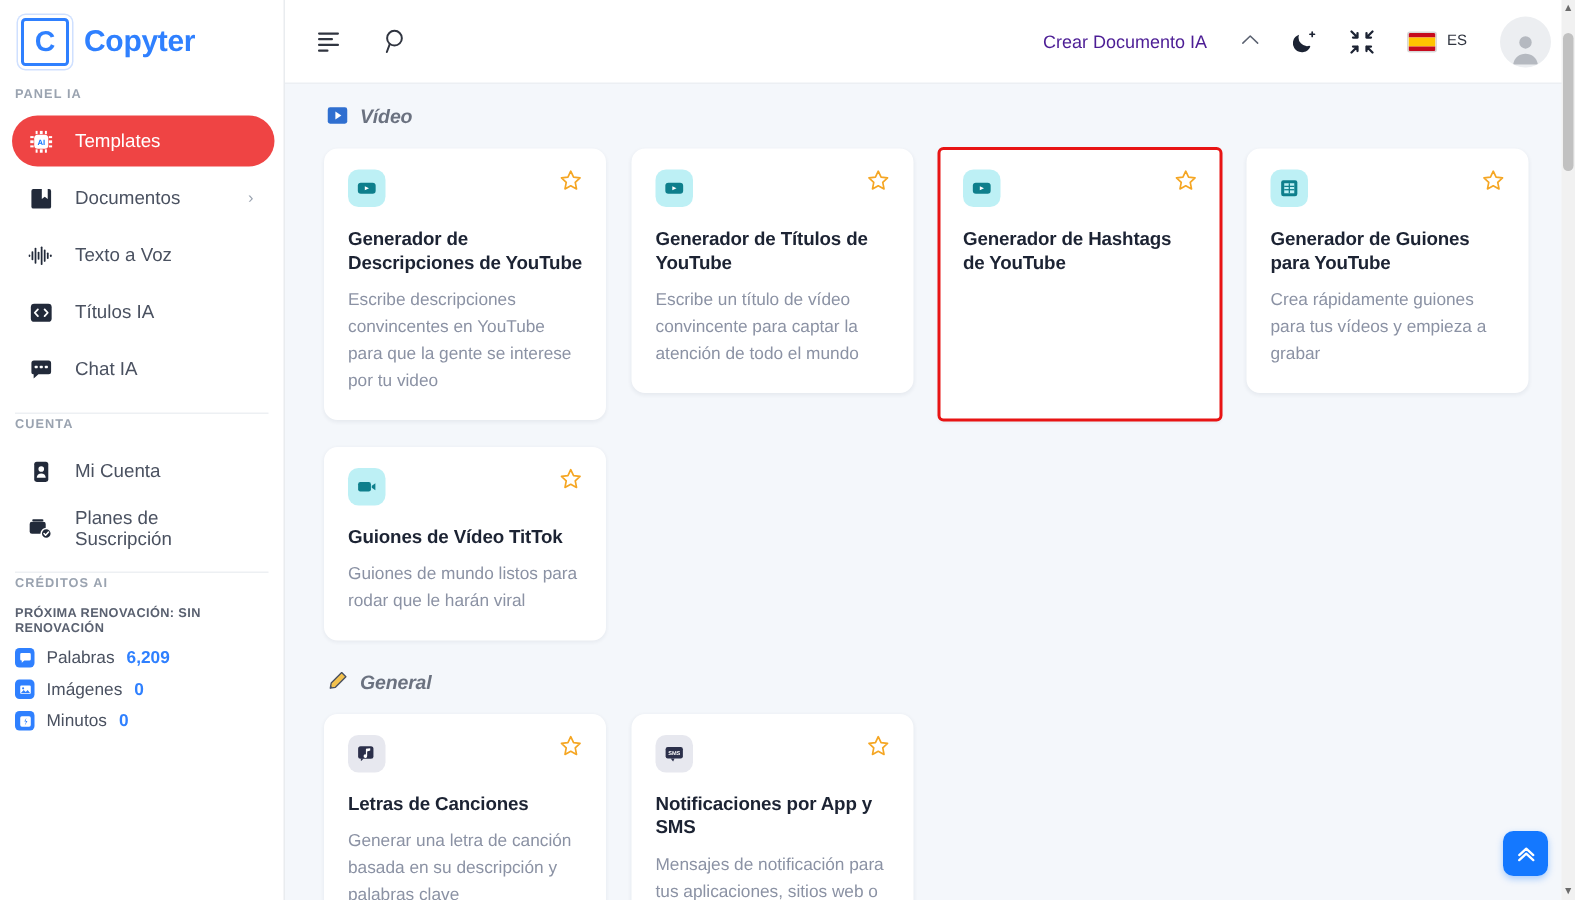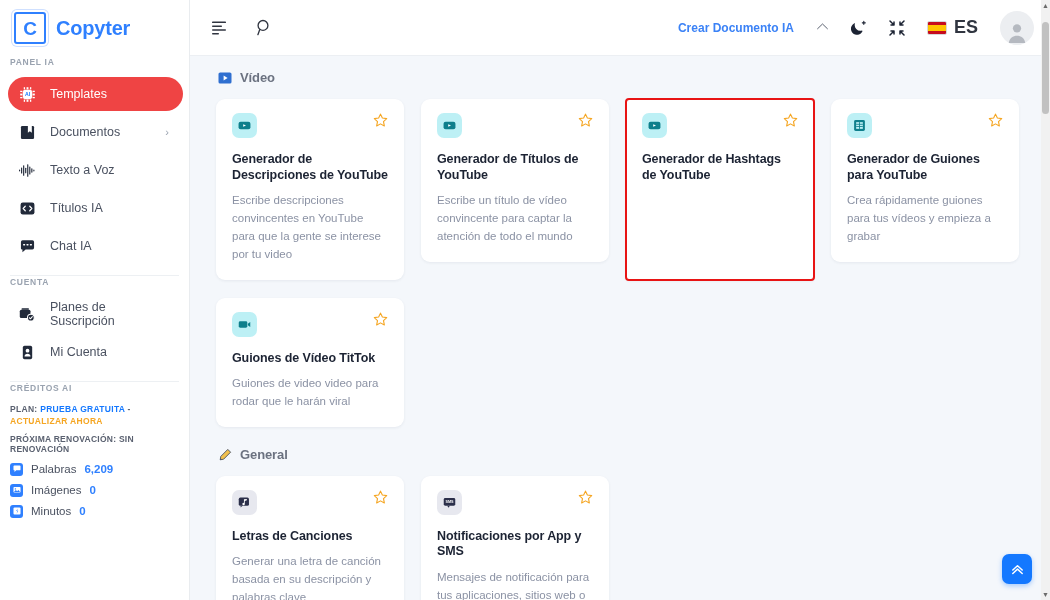--- a/index.html
+++ b/index.html
@@ -74,38 +74,38 @@
   
   .main { flex: 1 1 auto; height: 600px; display: flex; flex-direction: column; background: #f4f7fb; min-width: 0; }
   .topbar {
     height: 56px; background: #ffffff; flex: 0 0 56px;
     display: flex; align-items: center; justify-content: space-between;
     padding: 0 16px 0 22px; border-bottom: 1px solid #eceff3;
   }
   .topbar-left { display: flex; align-items: center; gap: 26px; }
   .tb-icon { cursor: pointer; color: #303540; display: flex; align-items: center; }
   .topbar-right { display: flex; align-items: center; gap: 22px; }
-  .create-doc { font-size: 12px; color: #3b82f6; cursor: pointer; font-weight: bold; }
+  .create-doc { font-size: 12px; color: #4c1d95; cursor: pointer; }
   .caret-up { color: #5a6170; font-size: 11px; cursor: pointer; line-height: 1; }
   .flag-wrap { display: flex; align-items: center; gap: 7px; cursor: pointer; }
   .flag {
     width: 20px; height: 14px; border-radius: 2px; overflow: hidden;
     display: flex; flex-direction: column; border: 1px solid #d8d8d8;
   }
   .flag .r { height: 25%; background: #c60b1e; }
   .flag .y { height: 50%; background: #ffc400; }
-  .lang-code { font-size: 18px; font-weight: 700; color: #303540; }
+  .lang-code { font-size: 10px; font-weight: 400; color: #303540; }
   .avatar {
     width: 34px; height: 34px; border-radius: 50%; background: #eceef1;
     display: flex; align-items: flex-end; justify-content: center; overflow: hidden; cursor: pointer;
   }
   .avatar-inner { position: relative; width: 34px; height: 34px; display:flex; flex-direction: column; align-items: center; justify-content: flex-start; padding-top: 7px; }
 
   .content { flex: 1 1 auto; overflow: hidden; padding: 14px 28px 0 26px; position: relative; }
-  .cat-head { display: flex; align-items: flex-end; gap: 8px; margin: 0 0 14px 2px; }
+  .cat-head { display: flex; align-items: flex-start; gap: 8px; margin: 0 0 14px 2px; font-style: italic; }
   .cat-title { font-size: 13px; font-weight: 700; color: #6b7280; letter-spacing: -0.1px; }
   .cat-ic { width: 14px; height: 14px; display: flex; align-items: center; justify-content: center; }
 
   .grid { display: grid; grid-template-columns: repeat(4, 188px); gap: 18px 17px; }
   .card {
     background: #ffffff; border-radius: 9px; padding: 14px 16px 16px 16px;
     box-shadow: 0 1px 3px rgba(25,40,70,0.07);
     cursor: pointer; position: relative;
   }
   .card.highlight { outline: 2px solid #e81414; outline-offset: -1px; border-radius: 3px; }
@@ -226,52 +226,46 @@
       </span>
       <span>Chat IA</span>
     </div>
 
     <div class="divider"></div>
 
     <div class="side-section-label">CUENTA</div>
 
     <div class="nav-item">
       <span class="ic">
+        <svg width="15" height="15" viewBox="0 0 16 16">
+            <rect x="3" y="0.8" width="10" height="14.4" rx="1.8" fill="#222a3a"></rect>
+            <circle cx="8" cy="6" r="2" fill="#ffffff"></circle>
+            <path d="M4.8 12.2c0-1.9 1.5-3 3.2-3s3.2 1.1 3.2 3z" fill="#ffffff"></path>
+          </svg>
+      </span>
+      <span>Mi Cuenta</span>
+    </div>
+
+    <div class="nav-item">
+      <span class="ic">
         <svg width="16" height="15" viewBox="0 0 17 16">
             <rect x="0.8" y="3" width="11.4" height="8.6" rx="1.6" fill="#222a3a"></rect>
             <rect x="2.6" y="1.2" width="8" height="1.6" rx="0.8" fill="#222a3a"></rect>
             <circle cx="12.6" cy="11.4" r="3.6" fill="#222a3a" stroke="#ffffff" stroke-width="1.1"></circle>
             <path d="M11 11.4l1.1 1.2 2.1-2.3" stroke="#ffffff" stroke-width="1.1" fill="none" stroke-linecap="round" stroke-linejoin="round"></path>
           </svg>
       </span>
       <span>Planes de Suscripción</span>
     </div>
 
-    <div class="nav-item">
-      <span class="ic">
-        <svg width="15" height="15" viewBox="0 0 16 16">
-            <rect x="3" y="0.8" width="10" height="14.4" rx="1.8" fill="#222a3a"></rect>
-            <circle cx="8" cy="6" r="2" fill="#ffffff"></circle>
-            <path d="M4.8 12.2c0-1.9 1.5-3 3.2-3s3.2 1.1 3.2 3z" fill="#ffffff"></path>
-          </svg>
-      </span>
-      <span>Mi Cuenta</span>
-    </div>
-
     <div class="divider"></div>
 
     <div class="side-section-label">CRÉDITOS AI</div>
 
     <div class="credits">
-      <div class="plan-line">
-        <span>PLAN:</span>
-        <span class="free">PRUEBA GRATUITA</span>
-        <span>-</span>
-        <span class="upg">ACTUALIZAR AHORA</span>
-      </div>
       <div class="renew-line">PRÓXIMA RENOVACIÓN: SIN RENOVACIÓN</div>
 
       <div class="credit-row">
         <span class="credit-chip">
             <svg width="8" height="8" viewBox="0 0 10 10">
               <path d="M0.6 1.6A1.1 1.1 0 0 1 1.7 0.5h6.6a1.1 1.1 0 0 1 1.1 1.1v4a1.1 1.1 0 0 1-1.1 1.1H4L1.9 8.6V6.7h-.2A1.1 1.1 0 0 1 .6 5.6z" fill="#ffffff"></path>
             </svg>
           </span>
         <span class="credit-name">Palabras</span>
         <span class="credit-val">6,209</span>
@@ -463,21 +457,21 @@
                   <path d="M10.6 6.2l2.6-1.8v5.2l-2.6-1.8z" fill="#0e7f8c"></path>
                 </svg>
             </span>
             <span class="star">
               <svg width="15" height="15" viewBox="0 0 16 16">
                   <path d="M8 1.2l2 4.2 4.6.6-3.4 3.2.9 4.6L8 11.6 3.9 13.8l.9-4.6L1.4 6l4.6-.6z" fill="none" stroke="#f5a623" stroke-width="1.2" stroke-linejoin="round"></path>
                 </svg>
             </span>
           </div>
           <div class="card-title">Guiones de Vídeo TitTok</div>
-          <div class="card-desc">Guiones de video video para rodar que le harán viral</div>
+          <div class="card-desc">Guiones de mundo listos para rodar que le harán viral</div>
         </div>
       </div>
 
       <div class="cat-head" style="margin-top:20px;">
         <span class="cat-ic">
           <svg width="14" height="14" viewBox="0 0 14 14">
               <path d="M9.8 1.4l2.8 2.8-7 7-3.4.6.6-3.4z" fill="#f2c14e" stroke="#4a5160" stroke-width="0.9" stroke-linejoin="round"></path>
               <path d="M2.2 11.8l1.6-.3-1.3-1.3z" fill="#4a5160"></path>
             </svg>
         </span>

